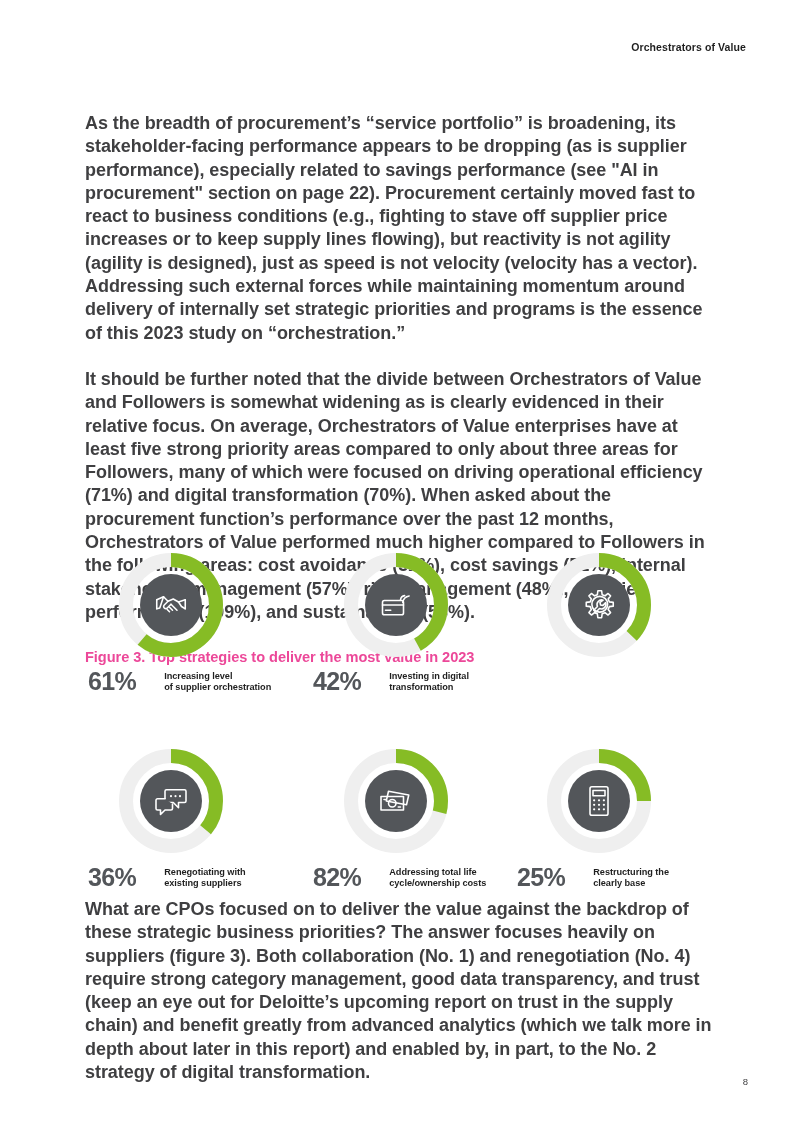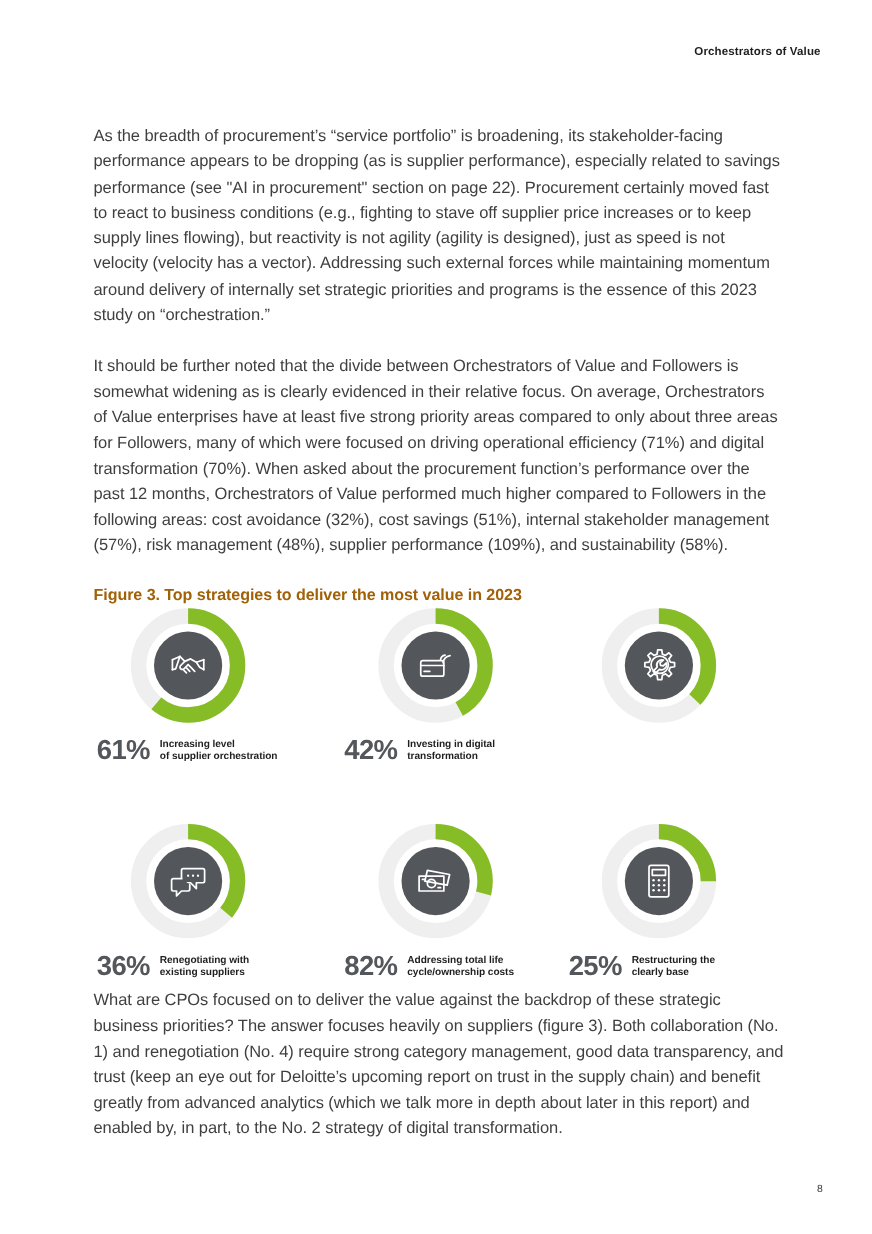--- a/index.html
+++ b/index.html
@@ -37,33 +37,33 @@
   
   .content {
     position: absolute;
     left: 85px;
     top: 112px;
     width: 625px;
   }
 
   p.body-par {
     margin: 0 0 23px 0;
-    font-size: 15px;
+    font-size: 18px;
     line-height: 23.3px;
     color: #3f3f41;
-    font-weight: 400;
+    font-weight: 700;
     letter-spacing: -0.05px;
   }
 
   .figure-title {
     margin: 5px 0 0 0;
     font-size: 14.6px;
     line-height: 20px;
     font-weight: bold;
-    color: #a16207;
+    color: #ec4899;
     letter-spacing: -0.05px;
   }
 
   
   .figure {
     position: absolute;
     left: 85px;
     top: 552px;
     width: 625px;
   }
@@ -107,23 +107,24 @@
     pointer-events: none;
   }
   .donut-icon svg {
     width: 36px;
     height: 36px;
     display: block;
   }
 
   .donut-label {
     display: flex;
-    align-items: flex-end;
+    align-items: center;
     margin-top: 11px;
     padding-left: 3px;
+    gap: 19px;
   }
   .donut-cell.c2 .donut-label { padding-left: 20px; }
   .donut-cell.c3 .donut-label { padding-left: 16px; }
 
   .donut-pct {
     font-size: 25px;
     font-weight: bold;
     color: #53565A;
     line-height: 24px;
     letter-spacing: -0.6px;

